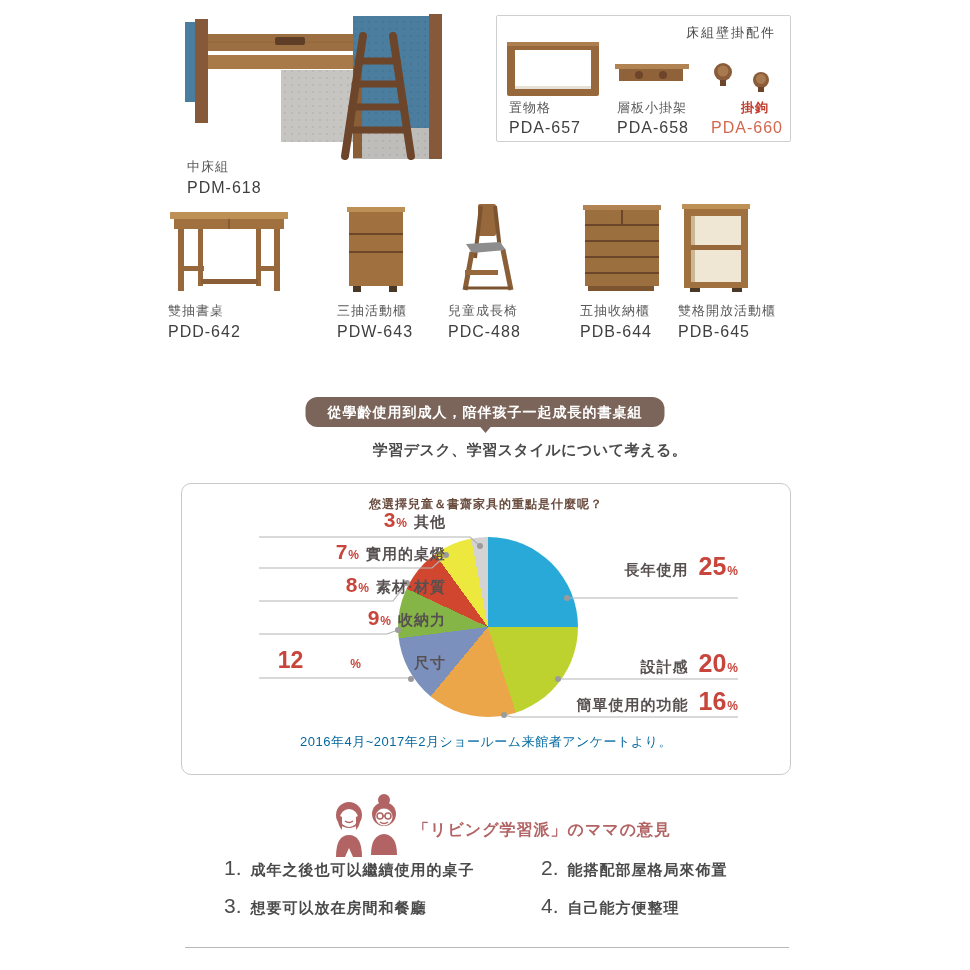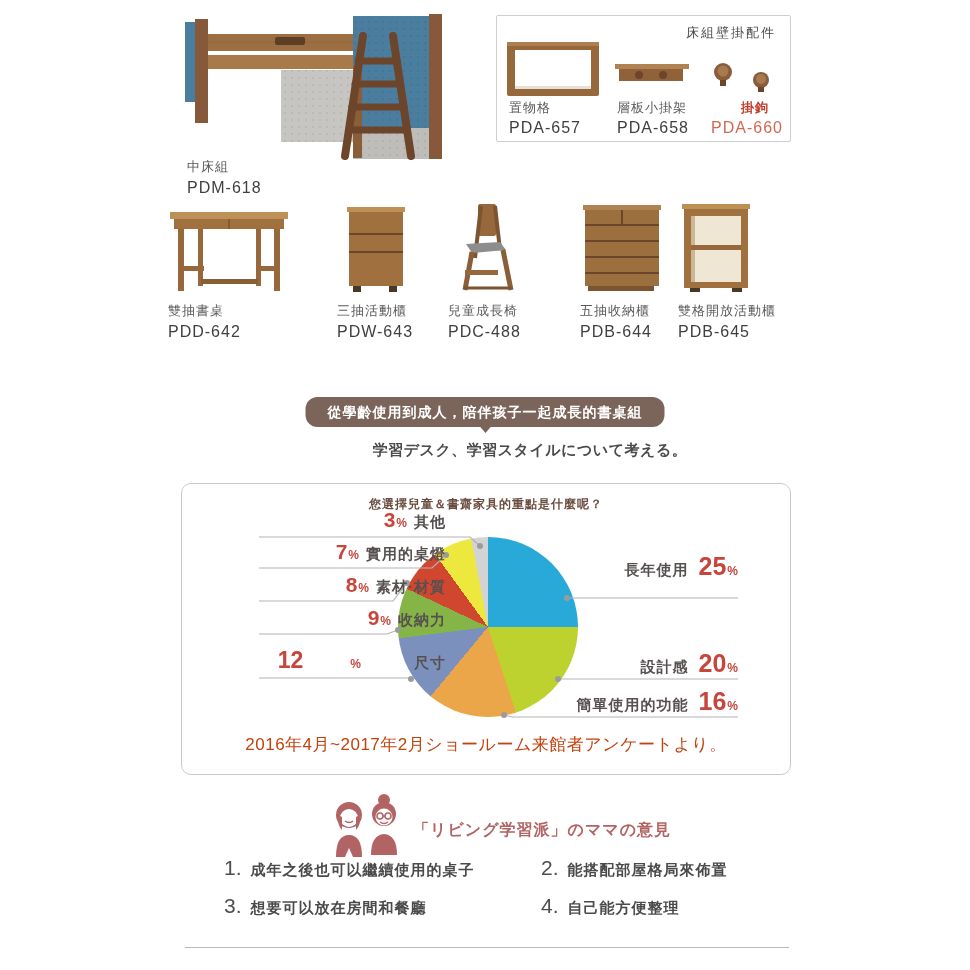--- a/index.html
+++ b/index.html
@@ -39,21 +39,21 @@
   .pl-row,.pr-row{position:absolute;white-space:nowrap;display:flex;align-items:baseline;}
   .pl-row{right:344px;}
   .pr-row{right:52px;}
   .num{font-size:21px;font-weight:bold;color:#c8453c;}
   .num.big{font-size:23px;}
   .pr-row .num{font-size:25px;}
   .pct{font-size:12px;font-weight:bold;color:#c8453c;margin:0 7px 0 1px;}
   .pr-row .pct{margin-right:0;}
   .plabel{font-size:15px;font-weight:bold;color:#575050;letter-spacing:1px;}
   .pr-row .plabel{margin-right:10px;}
-  .chart-footnote{position:absolute;top:249px;left:0;width:100%;text-align:center;font-size:17px;color:#c2410c;letter-spacing:0.5px;}
+  .chart-footnote{position:absolute;top:249px;left:0;width:100%;text-align:center;font-size:13px;color:#0369a1;letter-spacing:0.5px;}
 
   
   .opinion-heading{left:413px;top:820px;font-size:16px;font-weight:bold;color:#b26464;letter-spacing:1px;}
   .op-item{display:flex;align-items:baseline;}
   .op-no{font-size:21px;color:#4d4d4d;margin-right:9px;}
   .op-text{font-size:15px;font-weight:bold;color:#4a4a4a;letter-spacing:1px;}
   .divider{left:185px;top:947px;width:604px;height:1px;background:#b8b8b8;}
 </style>
 </head>
 <body>

